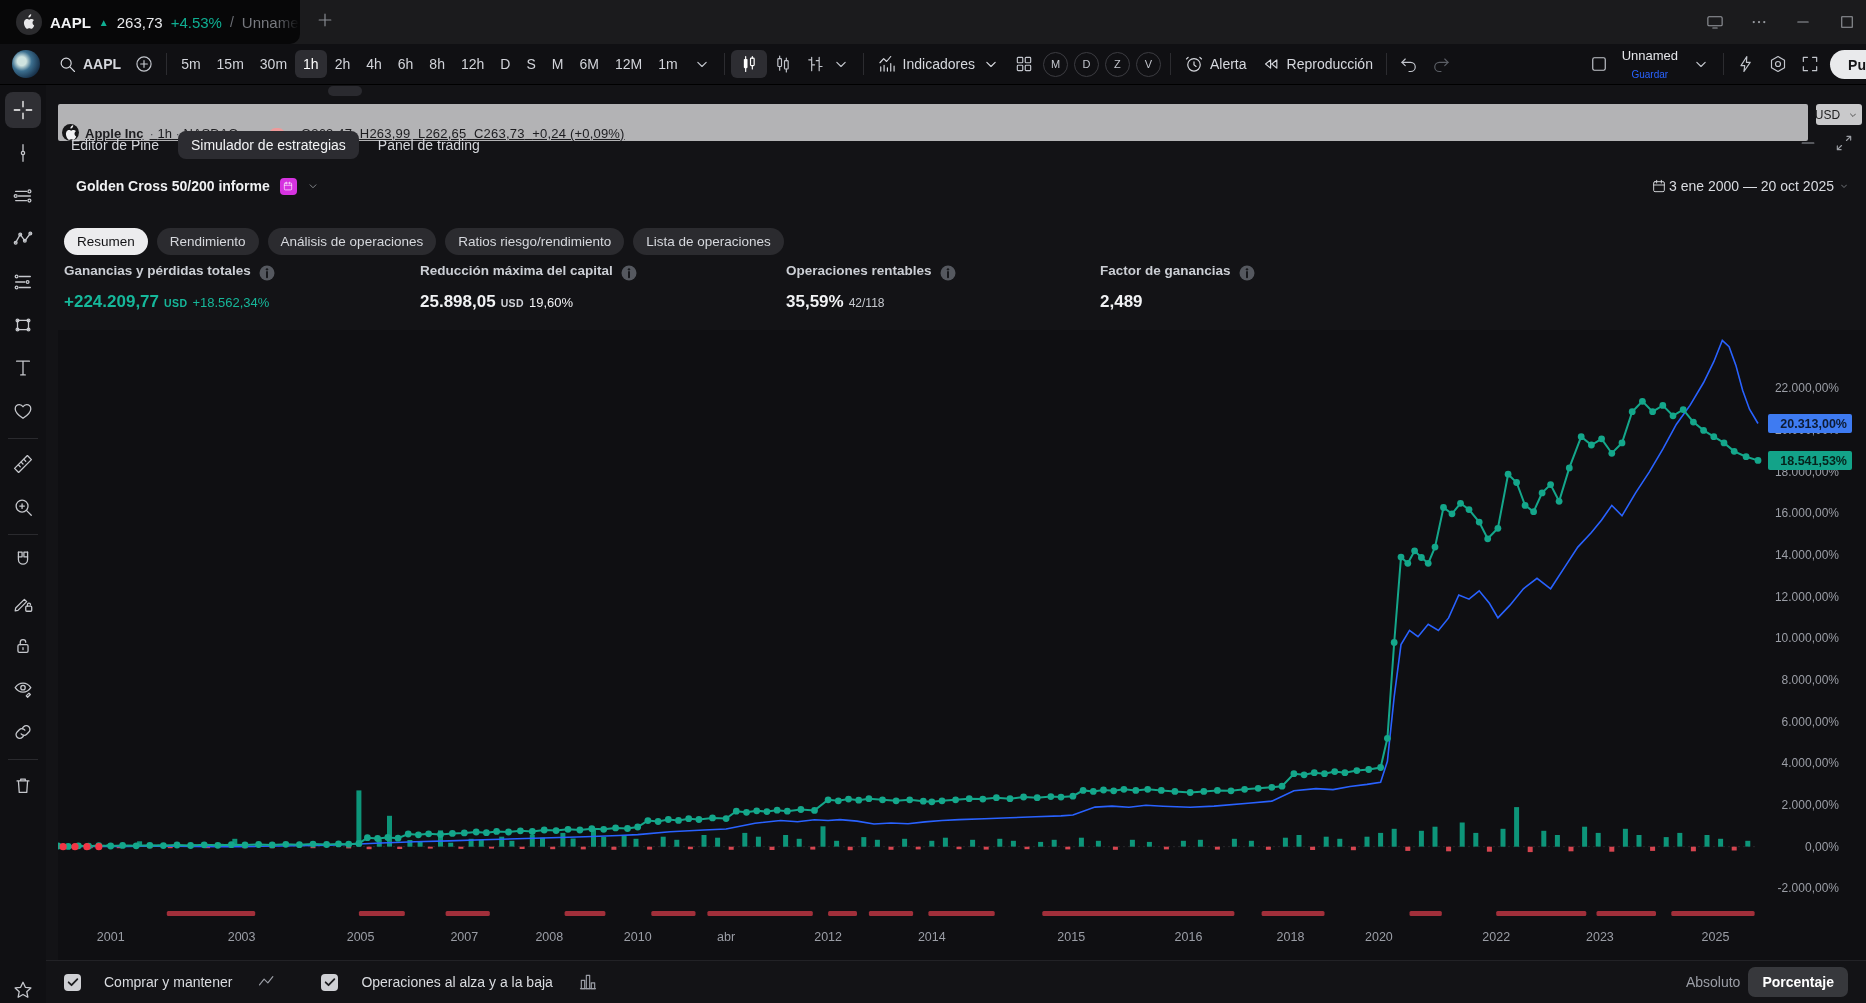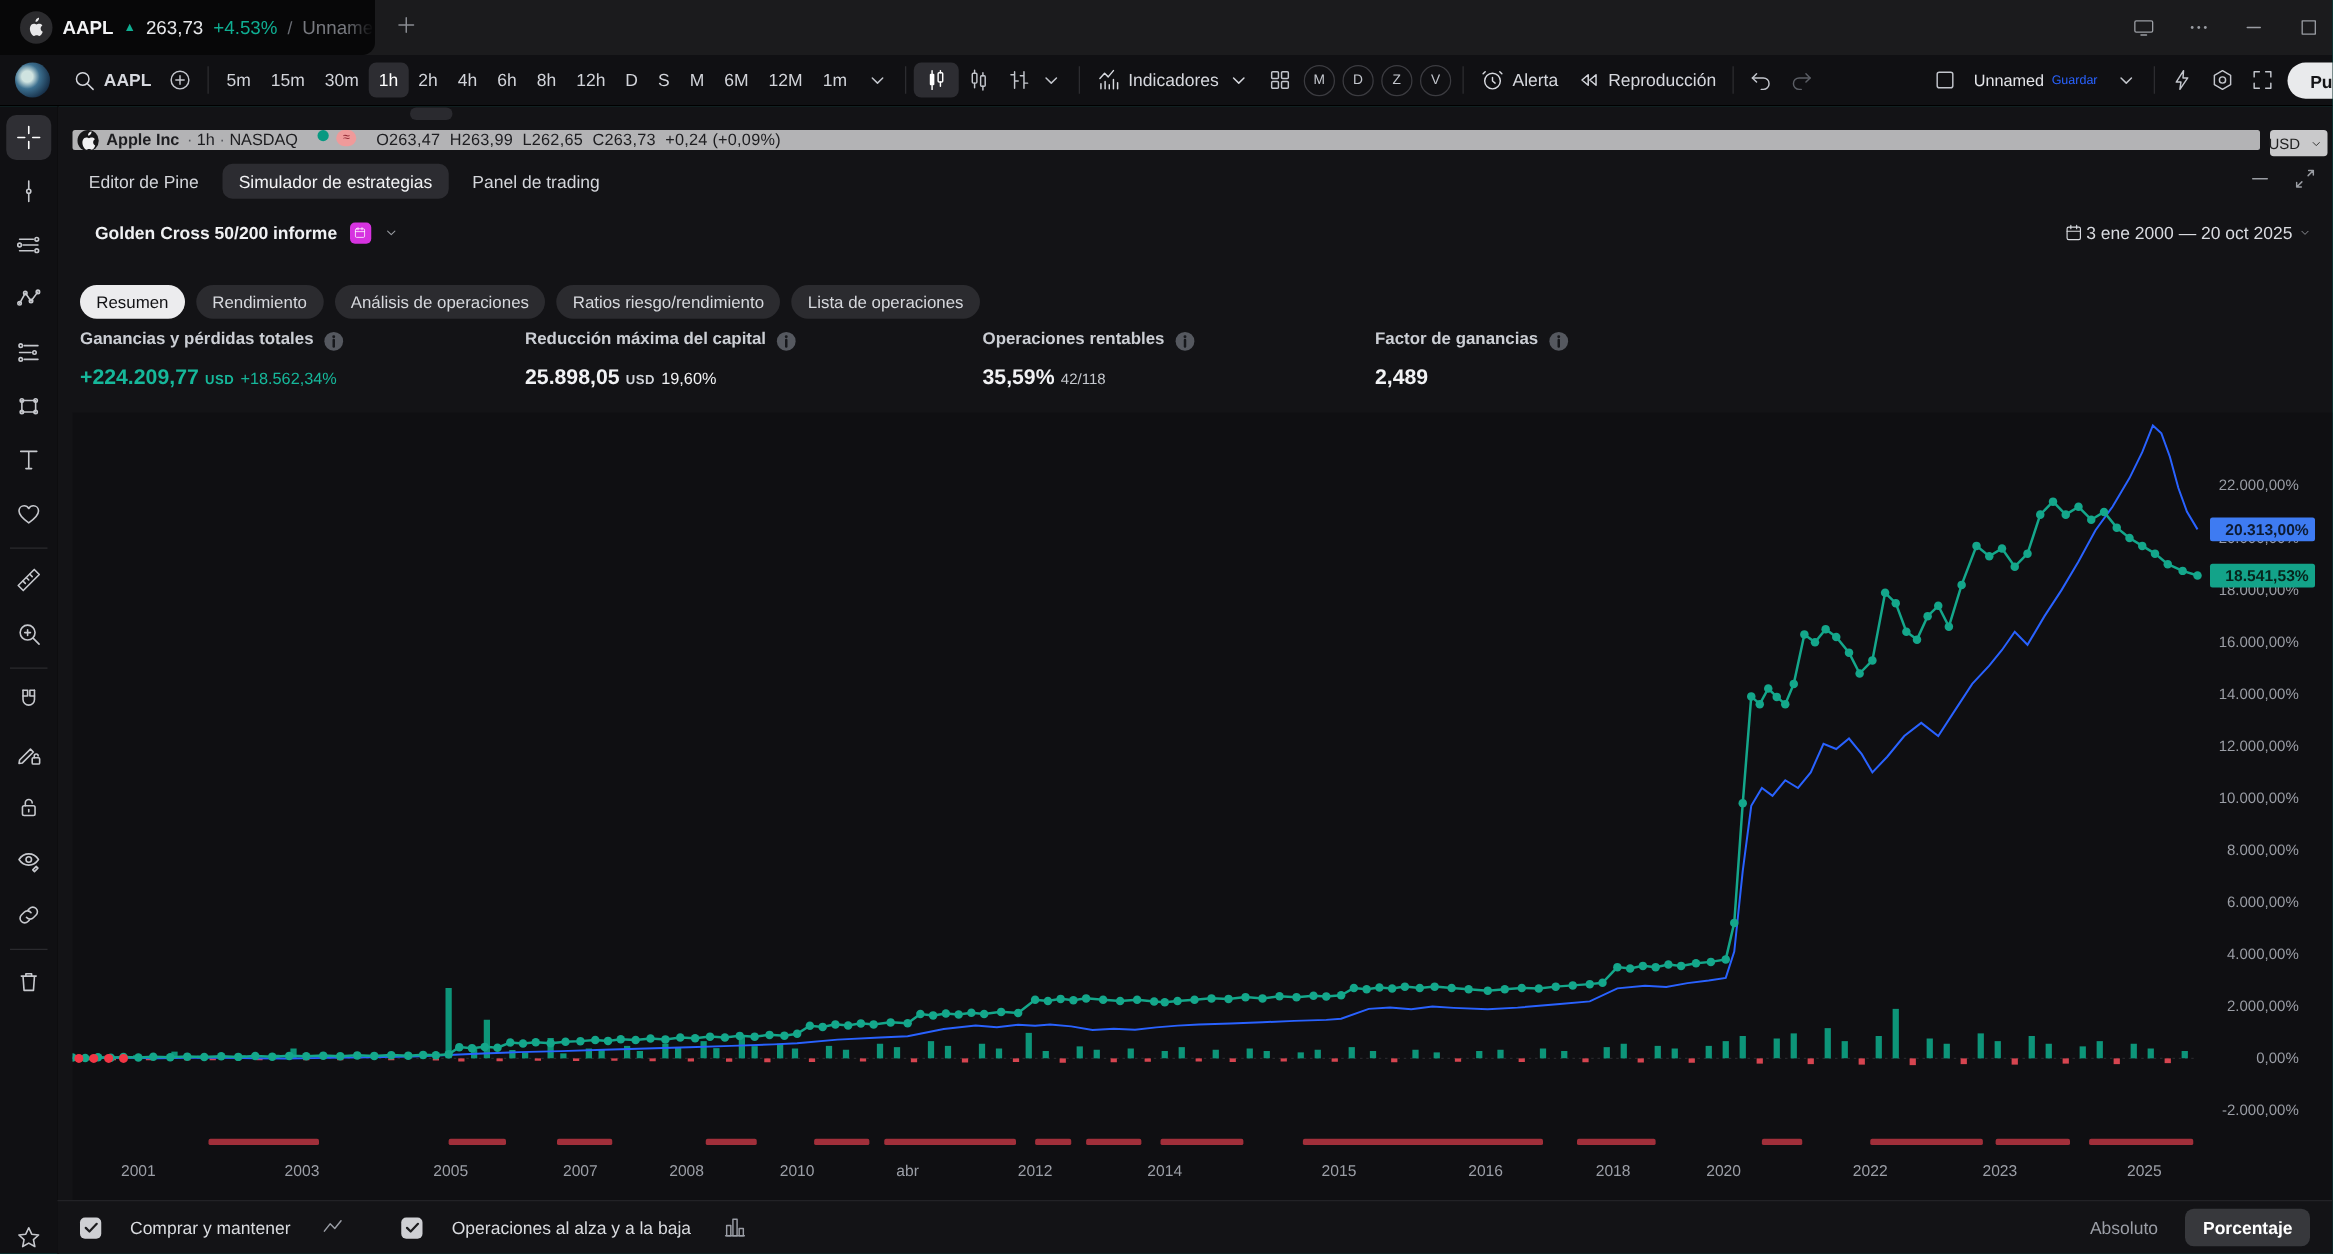--- a/index.html
+++ b/index.html
@@ -32,40 +32,40 @@
   .avatar{width:28px;height:28px;border-radius:50%;margin:0 10px 0 4px;flex:none;
       background:radial-gradient(circle at 35% 40%,#cfe3e0 0 18%,#3c6f8f 40%,#173049 75%,#0c1a2a);}
   .tb-btn{display:flex;align-items:center;gap:6px;padding:0 7px;height:30px;border-radius:6px;
       color:#d6d8de;white-space:nowrap;}
   .tb-btn.icon-only{padding:0 6px;color:#c3c6cd;}
   .tb-divider{width:1px;height:22px;background:#2c2c30;margin:0 6px;flex:none;}
   .tf{padding:0 8px;height:28px;display:flex;align-items:center;border-radius:6px;color:#d2d4da;font-size:14px;}
   .tf.active{background:#2d2d32;color:#fff;}
   .circle-btn{width:23px;height:23px;border:1px solid #3c3c41;border-radius:50%;display:flex;
       align-items:center;justify-content:center;font-size:11px;color:#c3c6cd;margin:0 3px;}
-  .layout-name{display:flex;flex-direction:row;line-height:13px;}
+  .layout-name{display:flex;flex-direction:column;line-height:13px;}
   .layout-name .nm{font-size:13px;color:#e4e5e9;}
   .layout-name .sv{font-size:10px;color:#2962ff;}
   .publish{position:absolute;right:-18px;top:6px;height:29px;background:#e9eaec;color:#141416;
       font-weight:700;border-radius:15px;padding:0 18px;display:flex;align-items:center;}
 
   
   .sidebar{position:absolute;left:0;top:85px;width:46px;height:918px;background:#101013;
       border-right:1px solid #000;display:flex;flex-direction:column;align-items:center;}
   .side-btn{width:36px;height:36px;margin-top:7px;border-radius:8px;display:flex;align-items:center;
       justify-content:center;color:#c6c8cd;}
   .side-btn.active{background:#2f2f34;color:#fff;}
   .side-divider{width:30px;height:1px;background:#2a2a2e;margin-top:9px;}
   .side-star{position:absolute;bottom:2px;color:#c6c8cd;}
 
   
   .panel{position:absolute;left:46px;top:85px;width:1820px;height:918px;background:#131316;}
   .drag-notch{position:absolute;left:282px;top:1px;width:34px;height:10px;border-radius:5px;background:#2a2a2f;}
-  .strip{position:absolute;left:12px;top:19px;width:1750px;height:16px;background:#b3b3b5;
-      border-radius:2px;display:flex;align-items:flex-start;color:#1d1d20;font-size:13px;gap:6px;padding-left:4px;box-sizing:border-box;}
+  .strip{position:absolute;left:12px;top:19px;width:1750px;height:37px;background:#b3b3b5;
+      border-radius:2px;display:flex;align-items:flex-end;color:#1d1d20;font-size:13px;gap:6px;padding-left:4px;box-sizing:border-box;text-decoration:underline;}
   .strip .logo{width:17px;height:17px;border-radius:50%;background:#161618;color:#f0f0f2;
       display:flex;align-items:center;justify-content:center;flex:none;}
   .strip b{font-weight:700;}
   .dot-teal{width:9px;height:9px;border-radius:50%;background:#089981;margin-left:10px;}
   .pill-pink{height:13px;padding:0 5px;border-radius:7px;background:#ef9a9a;color:#8e2430;
       font-size:10px;display:flex;align-items:center;margin-right:10px;}
   .strip .ohlc{letter-spacing:.2px;}
   .usd{position:absolute;right:4px;top:19px;width:46px;height:21px;background:#c9c9cb;border-radius:3px;
       color:#222;font-size:12px;display:flex;align-items:center;justify-content:center;gap:3px;}
 
@@ -97,21 +97,21 @@
   .chart-wrap{position:absolute;left:12px;top:245px;width:1808px;height:630px;}
   .chart-wrap svg text{font-family:"Liberation Sans","DejaVu Sans",sans-serif;}
 
   
   .bottombar{position:absolute;left:46px;top:960px;width:1820px;height:43px;background:#131316;
       border-top:1px solid #222226;display:flex;align-items:center;box-sizing:border-box;padding:0 18px;}
   .chk{display:flex;align-items:center;gap:23px;margin-right:44px;color:#dadce0;font-size:14px;}
   .box{width:17px;height:17px;border-radius:4px;background:#cfd0d4;color:#1c1c1f;display:flex;
       align-items:center;justify-content:center;}
   .chk .after-ic{color:#9a9da5;margin-left:2px;}
-  .scale-opts{margin-left:auto;display:flex;align-items:center;gap:14px;}
+  .scale-opts{margin-left:auto;display:flex;align-items:center;gap:0;}
   .scale-lbl{color:#9b9ea6;font-size:14px;padding:0 8px;}
   .scale-pill{height:30px;padding:0 14px;border-radius:7px;background:#37383c;color:#fff;
       font-weight:700;font-size:14px;display:flex;align-items:center;}
 </style>
 </head>
 <body>
 
 <div class="app">
 
   <div class="titlebar">

